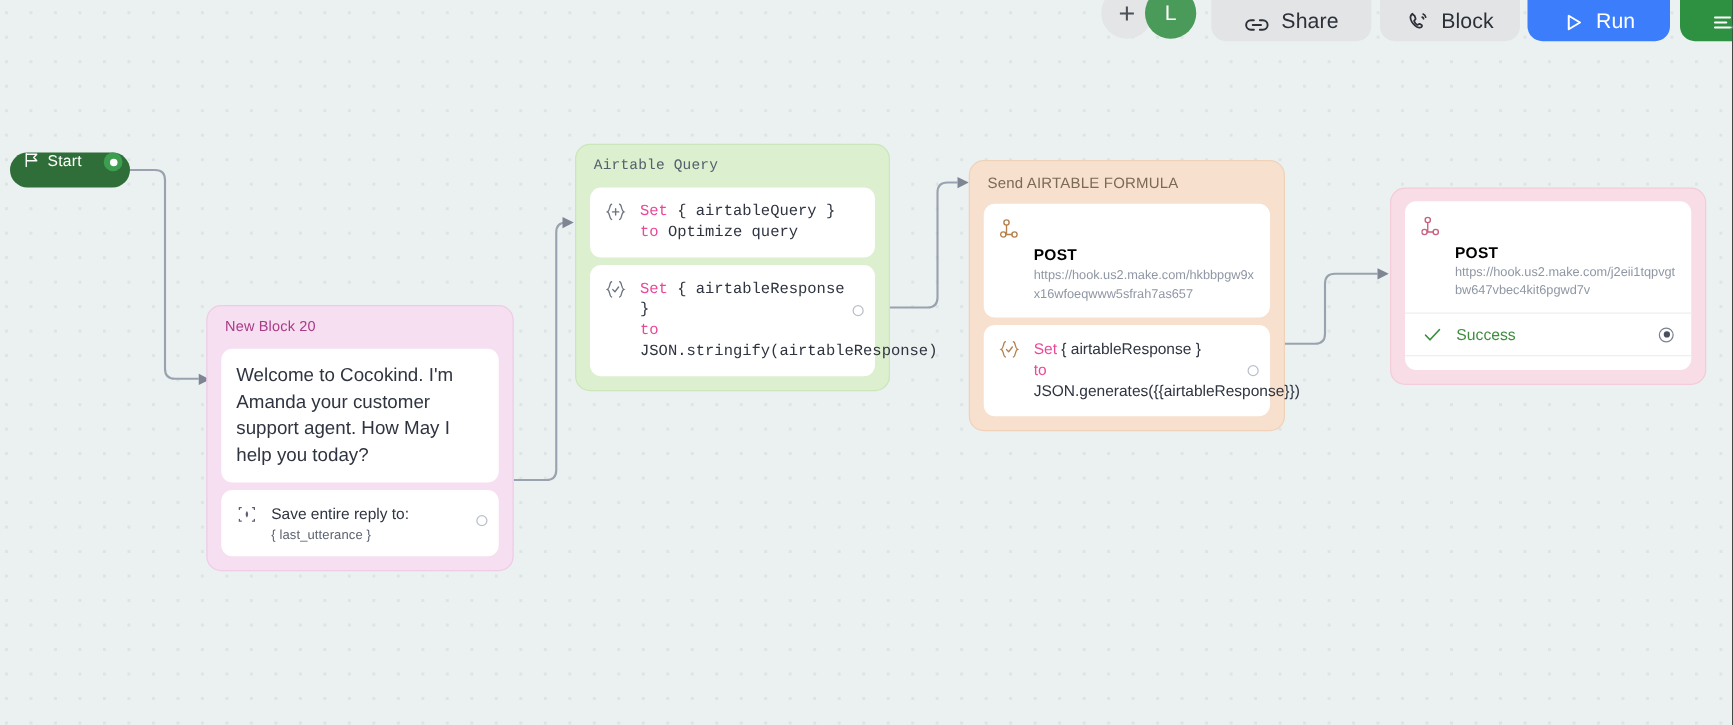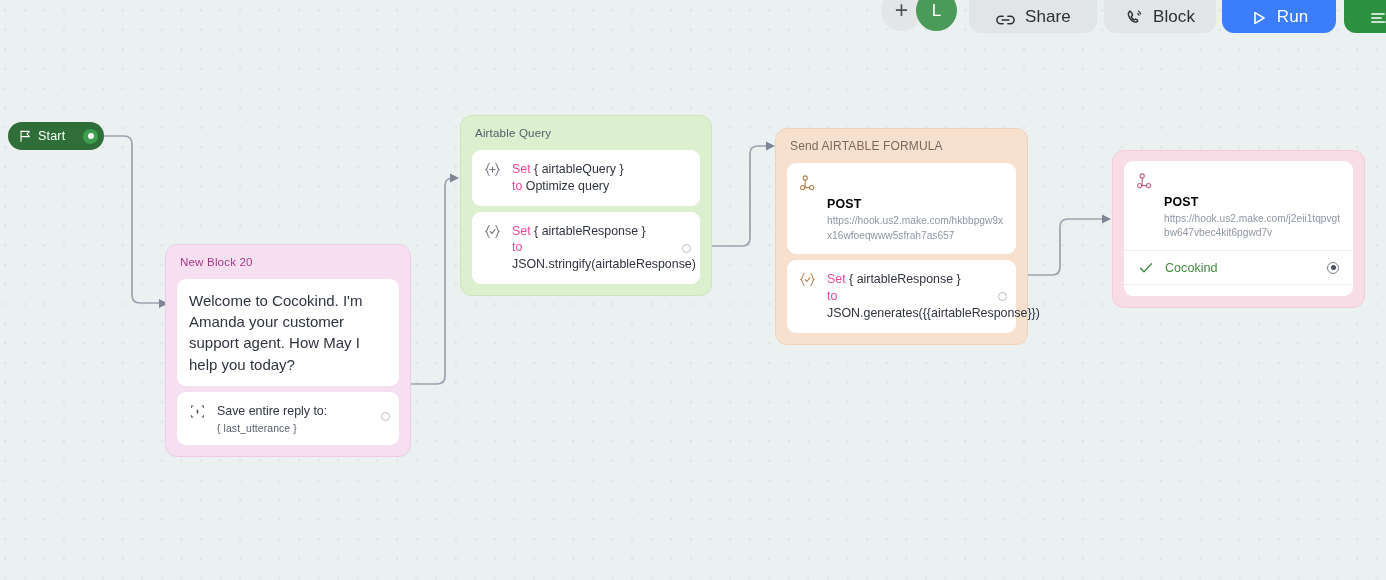--- a/index.html
+++ b/index.html
@@ -98,21 +98,20 @@
   }
 
   
   #start-node {
     position: absolute;
     left: 8px; top: 122px;
     width: 96px; height: 28px;
     background: #2f6e38;
     border-radius: 14px;
     display: flex;
-    align-items: center;
     gap: 7px;
     padding: 0 6px 0 12px;
     cursor: pointer;
   }
   #start-node .lbl {
     color: #fff;
     font-size: 12.5px;
     font-weight: 500;
     letter-spacing: .2px;
   }
@@ -198,20 +197,21 @@
     margin-top: 3px;
     letter-spacing: .1px;
   }
 
   
   #blk-airtable {
     left: 460px; top: 115px;
     width: 252px;
     background: #dcefcf;
     border: 1px solid #cbe6ba;
+    font-family: Liberation Mono, monospace;
   }
   #blk-airtable .block-title { color: #54606b; }
 
   
   #blk-formula {
     left: 775px; top: 128px;
     width: 253px;
     background: #f7e0cd;
     border: 1px solid #f0d2b9;
   }
@@ -438,21 +438,21 @@
       </div>
 
       <div class="divider"></div>
 
       <div class="status-row">
         <span class="glyph ok">
           <svg width="14" height="12" viewBox="0 0 14 12" aria-hidden="true">
             <path d="M1.5 6.2 L5 9.8 L12.5 1.8" fill="none" stroke="#3f8d3f" stroke-width="1.4" stroke-linecap="round" stroke-linejoin="round"></path>
           </svg>
         </span>
-        <span class="name ok">Cocokind</span>
+        <span class="name ok">Success</span>
         <span class="radio-port"></span>
       </div>
 
       <div class="divider"></div>
 
     </div>
   </div>
 
   <div id="topbar">
 

